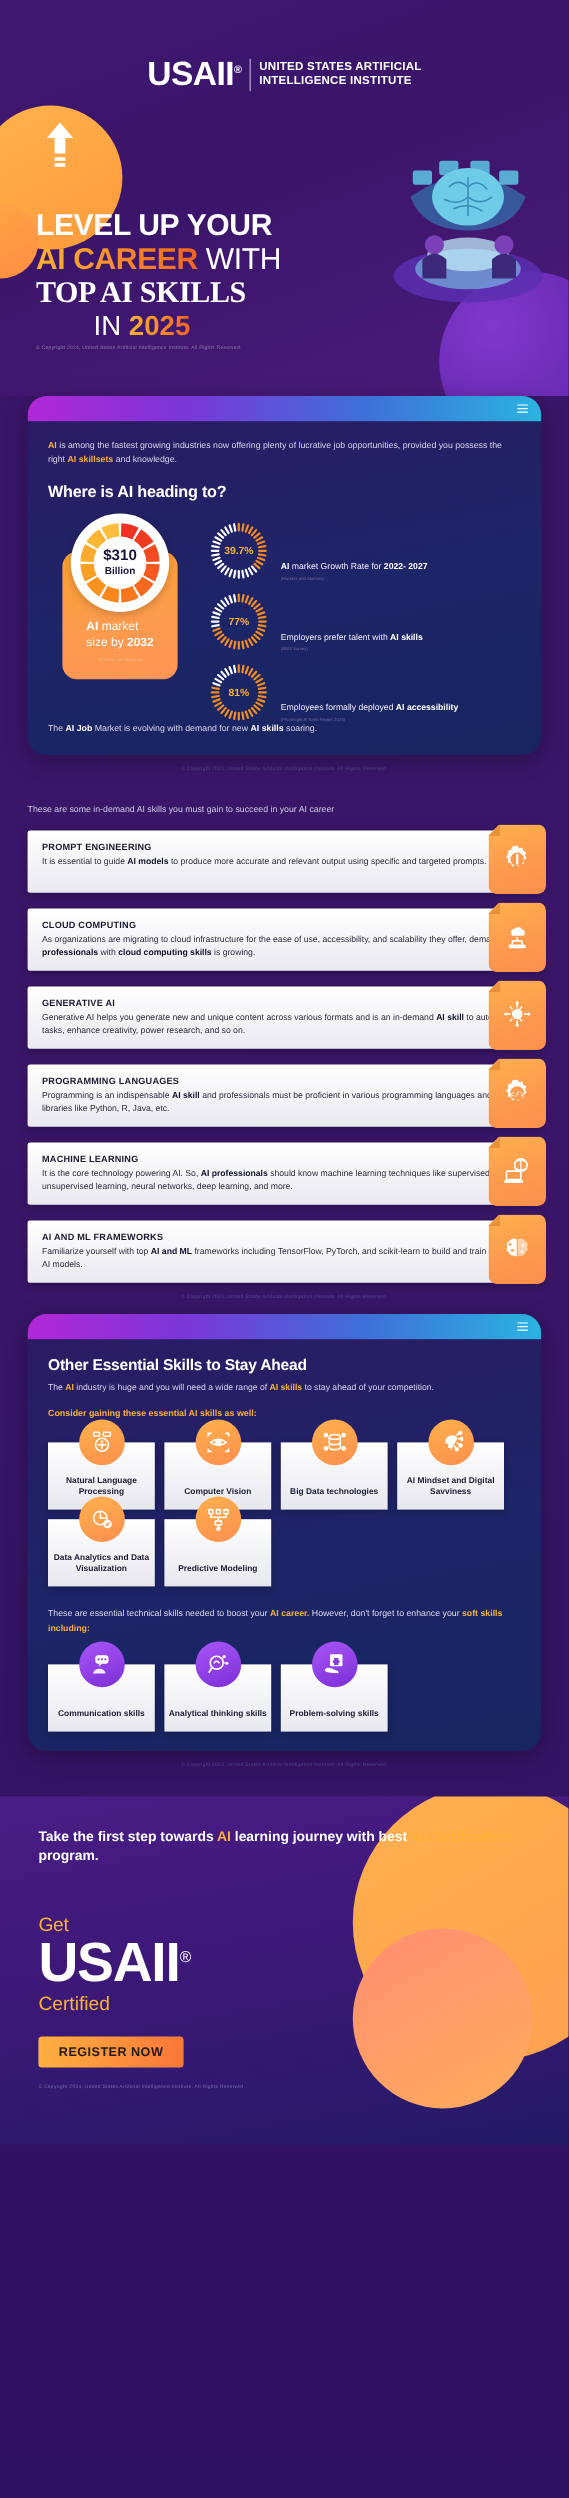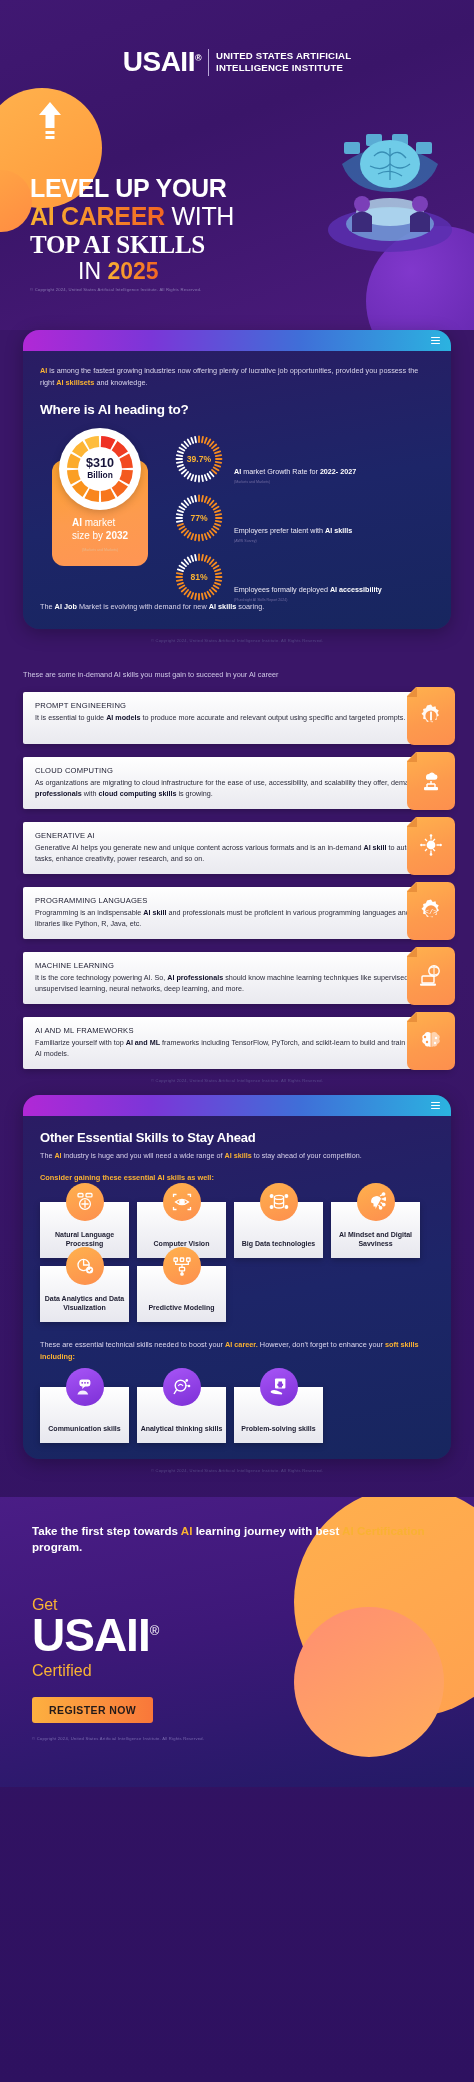--- a/index.html
+++ b/index.html
@@ -152,21 +152,21 @@
 
   .skill-card {
     position:relative; margin-top:13px; display:flex;
     background:linear-gradient(180deg,#ffffff 0%,#e9e9ef 100%);
     border-radius:2px;
     min-height:52px;
     box-shadow:0 2px 7px rgba(0,0,0,.25);
   }
   .skill-text { flex:1; padding:9px 11px 9px 12px; }
   .skill-name {
-    font-size:7.6px; font-weight:400; color:#1a1a2e; letter-spacing:.2px;
+    font-size:7.6px; font-weight:700; color:#1a1a2e; letter-spacing:.2px;
     text-transform:uppercase;
   }
   .skill-desc { font-size:7.2px; color:#2c2c3c; line-height:1.52; margin-top:3px; }
   .skill-desc b { font-weight:700; color:#11112a; }
   .skill-icon-tab {
     position:absolute; right:-4px; top:-5px; width:48px; height:100%;
     min-height:58px;
   }
   .tab-shape {
     position:absolute; inset:0;

